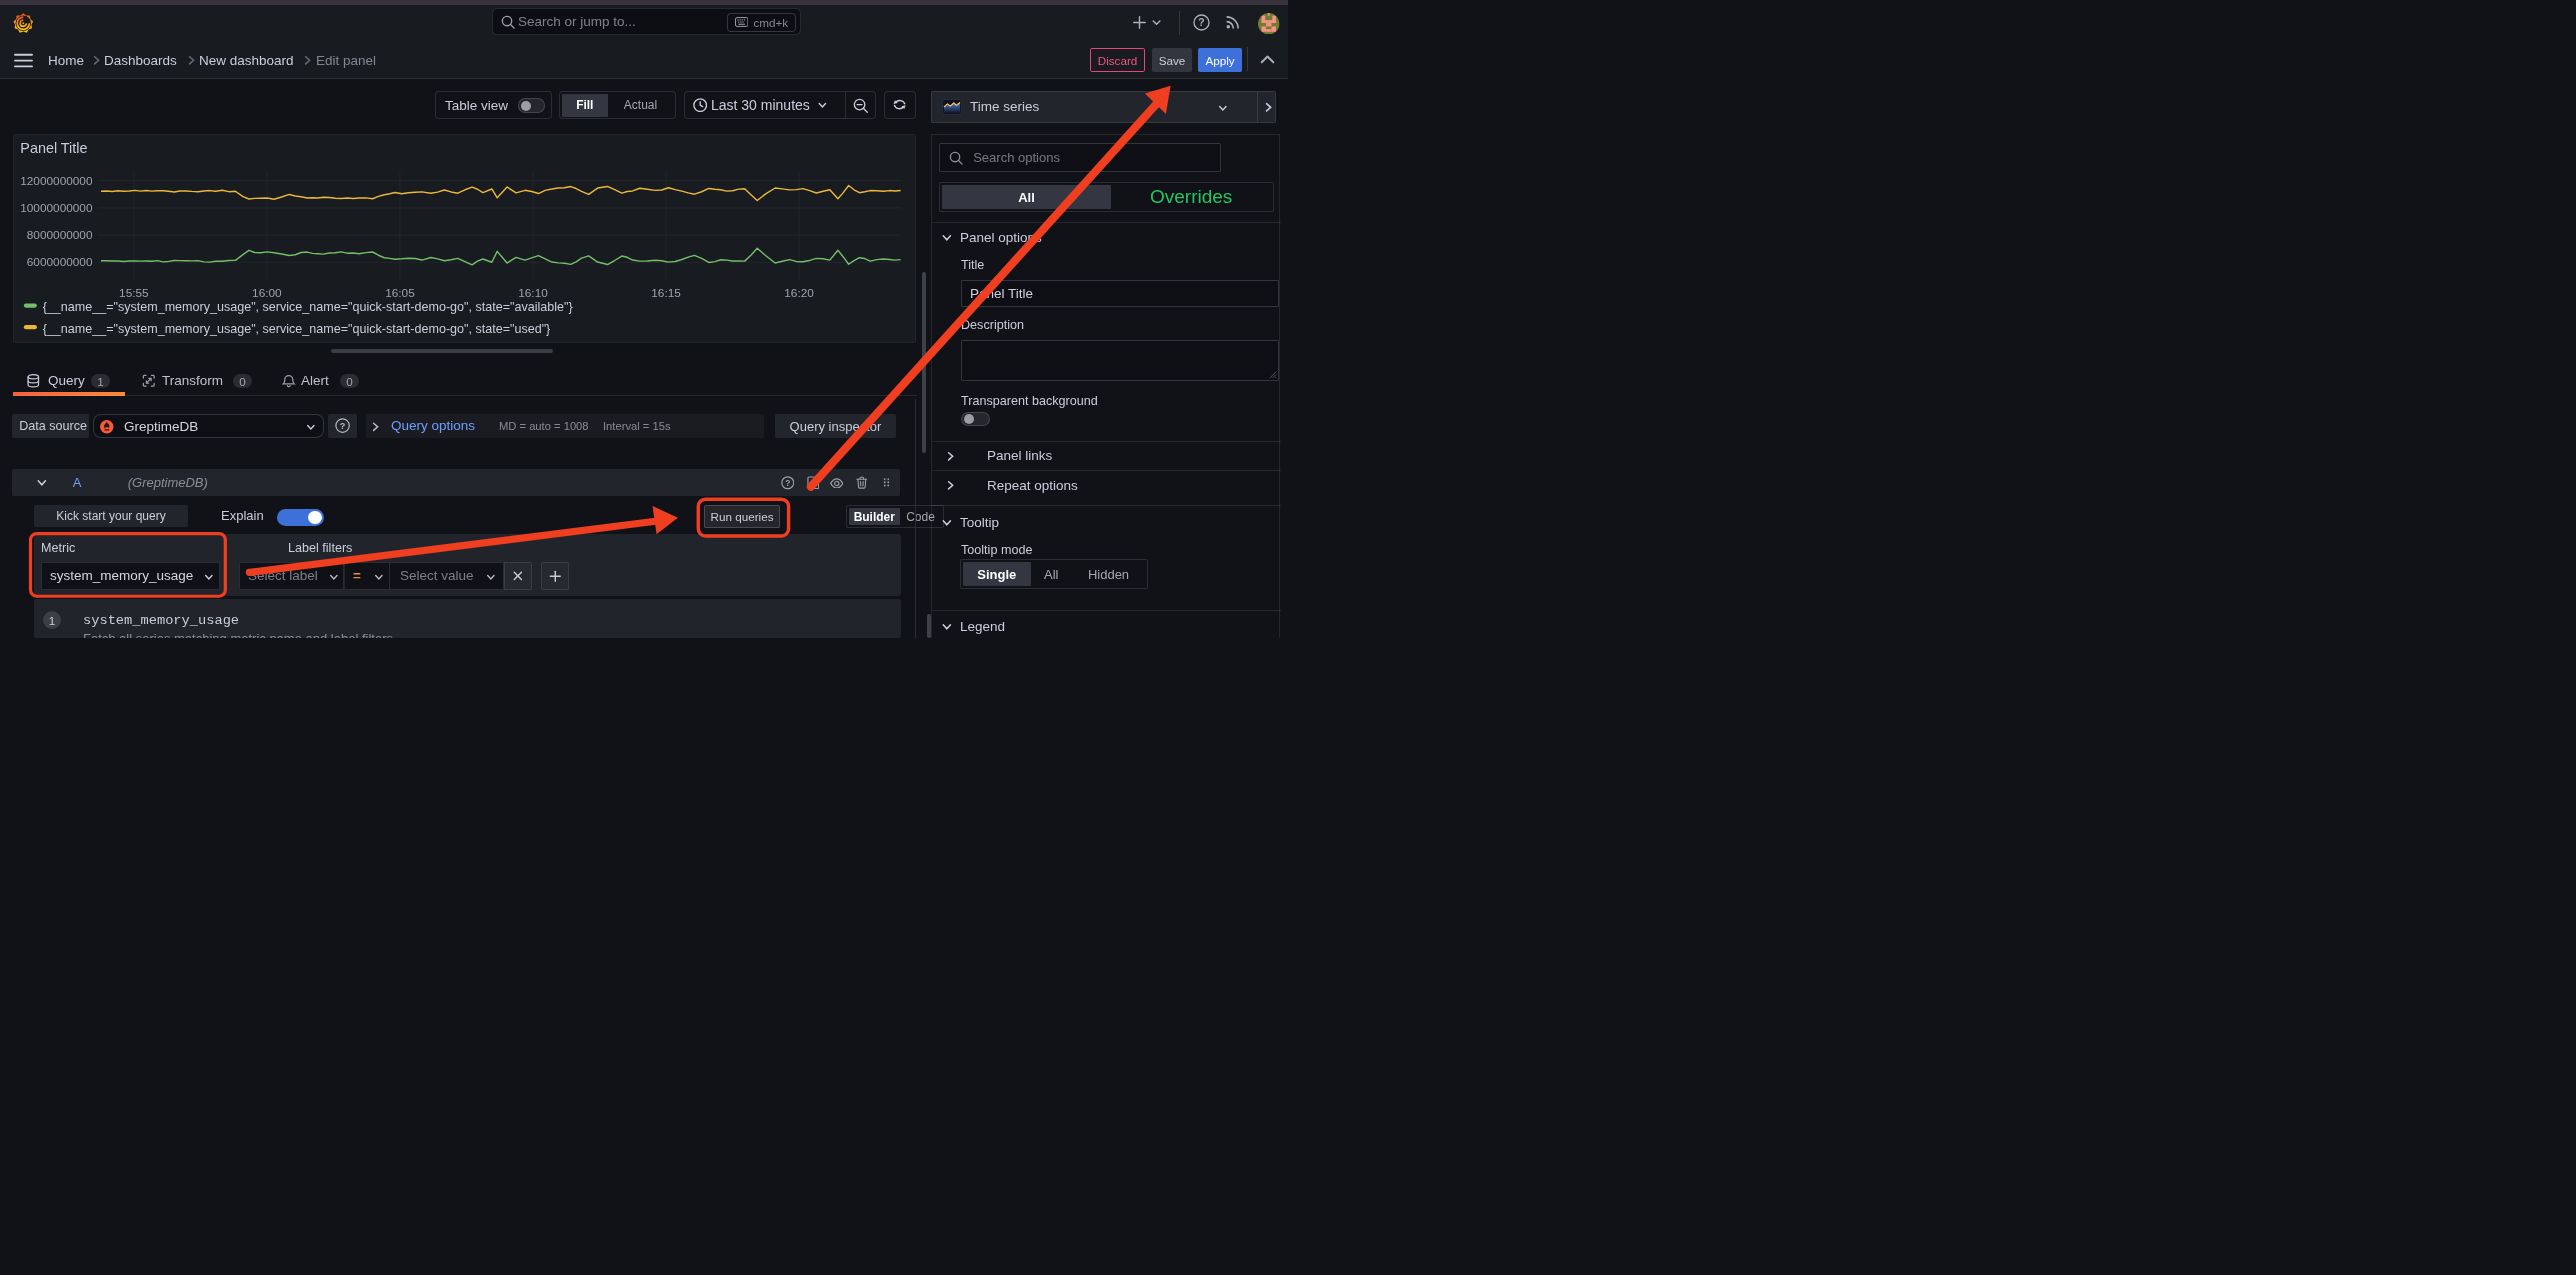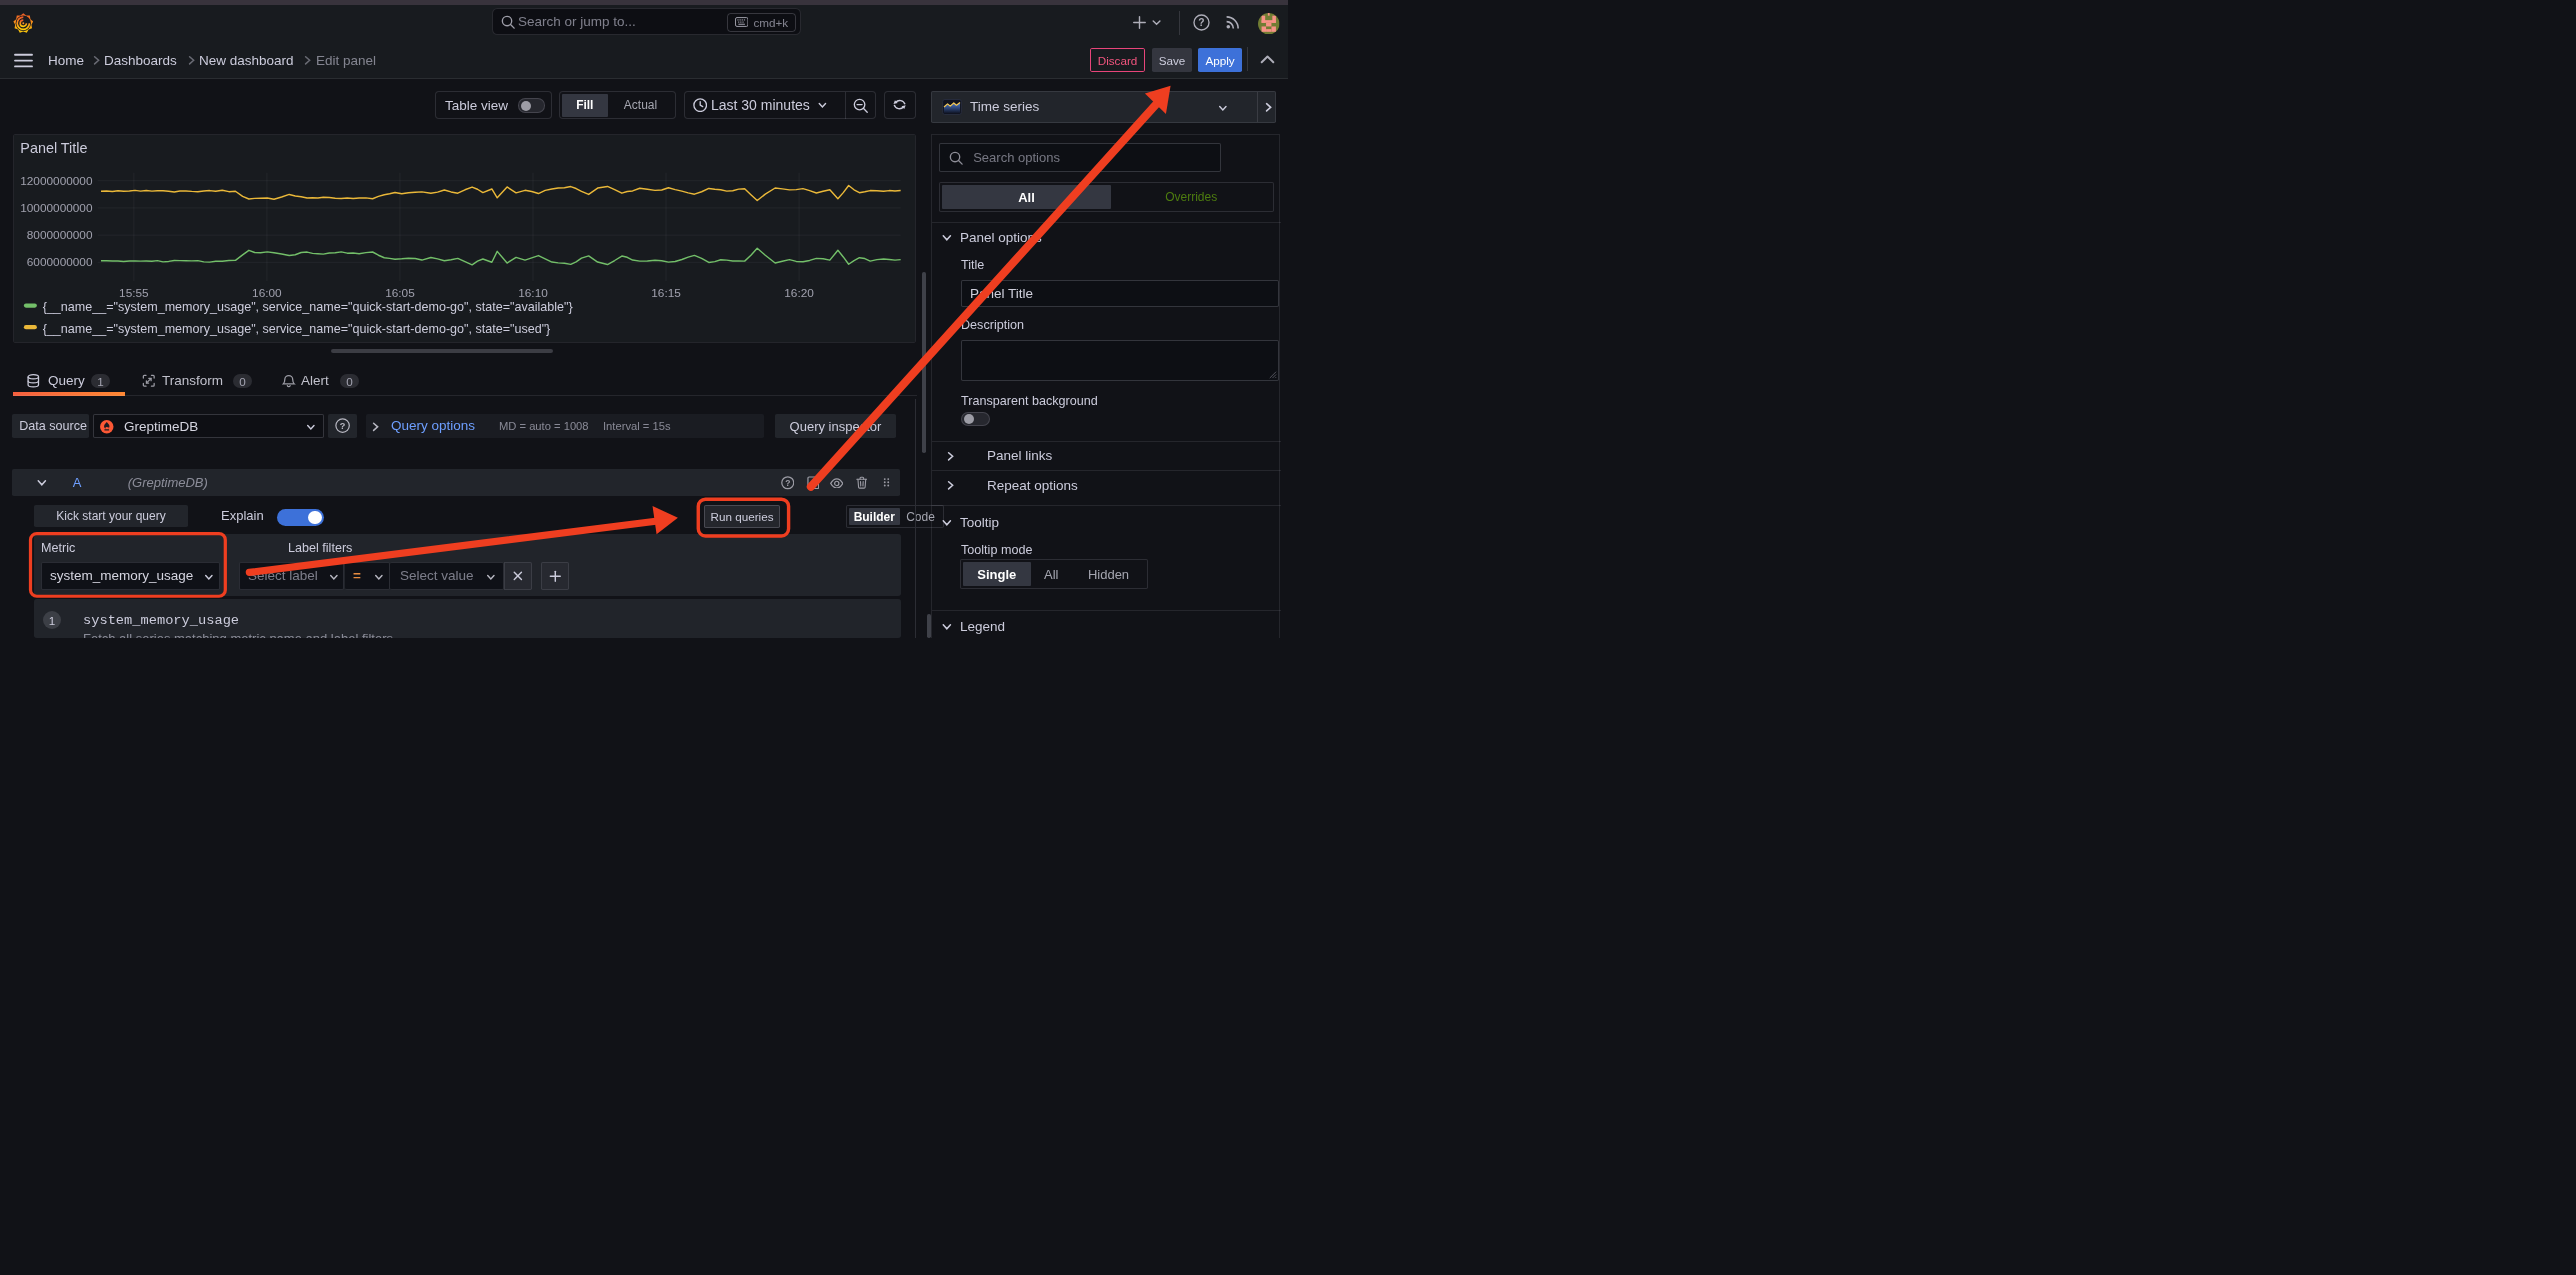--- a/index.html
+++ b/index.html
@@ -256,21 +256,21 @@
     <g fill="none" stroke="#9d9da6" stroke-width="1.4" stroke-linecap="round">
       <path d="M7.5 1.8 A 4.4 4.4 0 0 1 11.9 6.2 C 11.9 9.2 12.9 10.4 13.6 11 H 1.4 C 2.1 10.4 3.1 9.2 3.1 6.2 A 4.4 4.4 0 0 1 7.5 1.8 Z"></path>
       <path d="M6 13 A 1.6 1.6 0 0 0 9 13"></path>
     </g>
   </svg>
 <div class="abs tabsrow" style="left:301px; top:373px; color:#c0c0cb;">Alert</div>
 <div class="abs badge" style="left:340px; top:374px; width:19px; height:14.4px;">0</div>
 <div class="abs" style="left:12.6px; top:392px; width:112px; height:3.6px; background:linear-gradient(90deg,#f55f3e,#ff8833);"></div>
 <div class="abs" style="left:12.6px; top:395px; width:904px; height:0.9px; background:rgba(204,204,220,0.11);"></div>
 <div class="abs lblbox" style="left:12px; top:414px; width:77px; height:24px; padding-left:7.2px; font-size:12.6px;">Data source</div>
-<div class="abs inputbox" style="left:93px; top:414px; width:231px; height:24px; background:#0e0f14;">
+<div class="abs inputbox" style="left:93px; top:414px; width:231px; height:24px; background:#0e0f14;border-radius:8px;">
 <svg class="abs" style="left:6.3px; top:5px;" width="13.5" height="13.5" viewBox="0 0 17 17">
       <circle cx="8.5" cy="8.5" r="8.5" fill="#fc5835"></circle>
       <path fill="#1b1b22" d="M8.5 2.6 C 9.8 4.6 11.9 5.2 11.9 8 C 11.9 9.2 11.4 10.2 10.6 10.9 C 11 10.1 10.9 9.1 10.3 8.4 C 9.9 9 9.2 9.2 8.6 9 C 7.6 8.7 6.9 9.4 6.9 10.3 C 6.9 10.6 7 10.9 7.2 11.2 C 5.9 10.6 5.1 9.4 5.1 8 C 5.1 5.2 7.2 4.6 8.5 2.6 Z"></path>
       <rect x="5.4" y="11.8" width="6.2" height="1.3" rx="0.6" fill="#1b1b22"></rect>
     </svg>
 <span class="abs" style="left:30px; top:4px; font-size:13.5px; color:#d5d5e0;">GreptimeDB</span>
 <svg class="abs" style="left:211px; top:7.2px;" width="11.7" height="10.8" viewBox="0 0 13 12">
       <polyline points="3,4 6.5,7.8 10,4" fill="none" stroke="#ccccdc" stroke-width="1.6" stroke-linecap="round"></polyline>
     </svg>
 </div>
@@ -409,21 +409,21 @@
 <div class="abs" style="left:931px; top:134px; width:349px; height:504px; border:0.9px solid rgba(204,204,220,0.11); border-bottom:none;">
 <div class="abs inputbox" style="left:7.2px; top:8px; width:282px; height:29px; background:#0d0f14;">
 <svg class="abs" style="left:9px; top:7.2px;" width="14.4" height="14.4" viewBox="0 0 16 16">
         <circle cx="6.7" cy="6.7" r="5.2" fill="none" stroke="#8e8e98" stroke-width="1.5"></circle>
         <line x1="10.6" y1="10.6" x2="14.6" y2="14.6" stroke="#8e8e98" stroke-width="1.5" stroke-linecap="round"></line>
       </svg>
 <span class="abs" style="left:33px; top:6.3px; font-size:13px; color:rgba(204,204,220,0.55);">Search options</span>
 </div>
 <div class="abs" style="left:7.2px; top:47px; width:335px; height:30px; border:0.9px solid rgba(204,204,220,0.15); border-radius:1.8px; background:#111217; padding:1.8px; display:flex;">
 <div class="seg-on" style="width:169px; display:flex; align-items:center; justify-content:center; font-size:13px;">All</div>
-<div style="flex:1; display:flex; align-items:center; justify-content:center; font-size:12px; color:#4d7c0f;">Overrides</div>
+<div style="flex:1; display:flex; align-items:center; justify-content:center; font-size:19px; color:#22c55e;">Overrides</div>
 </div>
 <div class="abs" style="left:0; top:87px; width:349px; height:0.9px; background:rgba(204,204,220,0.11);"></div>
 <svg class="abs" style="left:9px; top:98px;" width="11.7" height="10" viewBox="0 0 13 11">
       <polyline points="2.5,3 6.5,7.5 10.5,3" fill="none" stroke="#ccccdc" stroke-width="1.7" stroke-linecap="round"></polyline>
     </svg>
 <div class="abs seclbl" style="left:28px; top:95px;">Panel options</div>
 <div class="abs fldlbl" style="left:29px; top:123px;">Title</div>
 <div class="abs inputbox" style="left:29px; top:145px; width:318px; height:27px; background:#0d0f14;">
 <span class="abs" style="left:8px; top:5px; font-size:13.5px; color:#d0d0dc;">Panel Title</span>
 </div>

